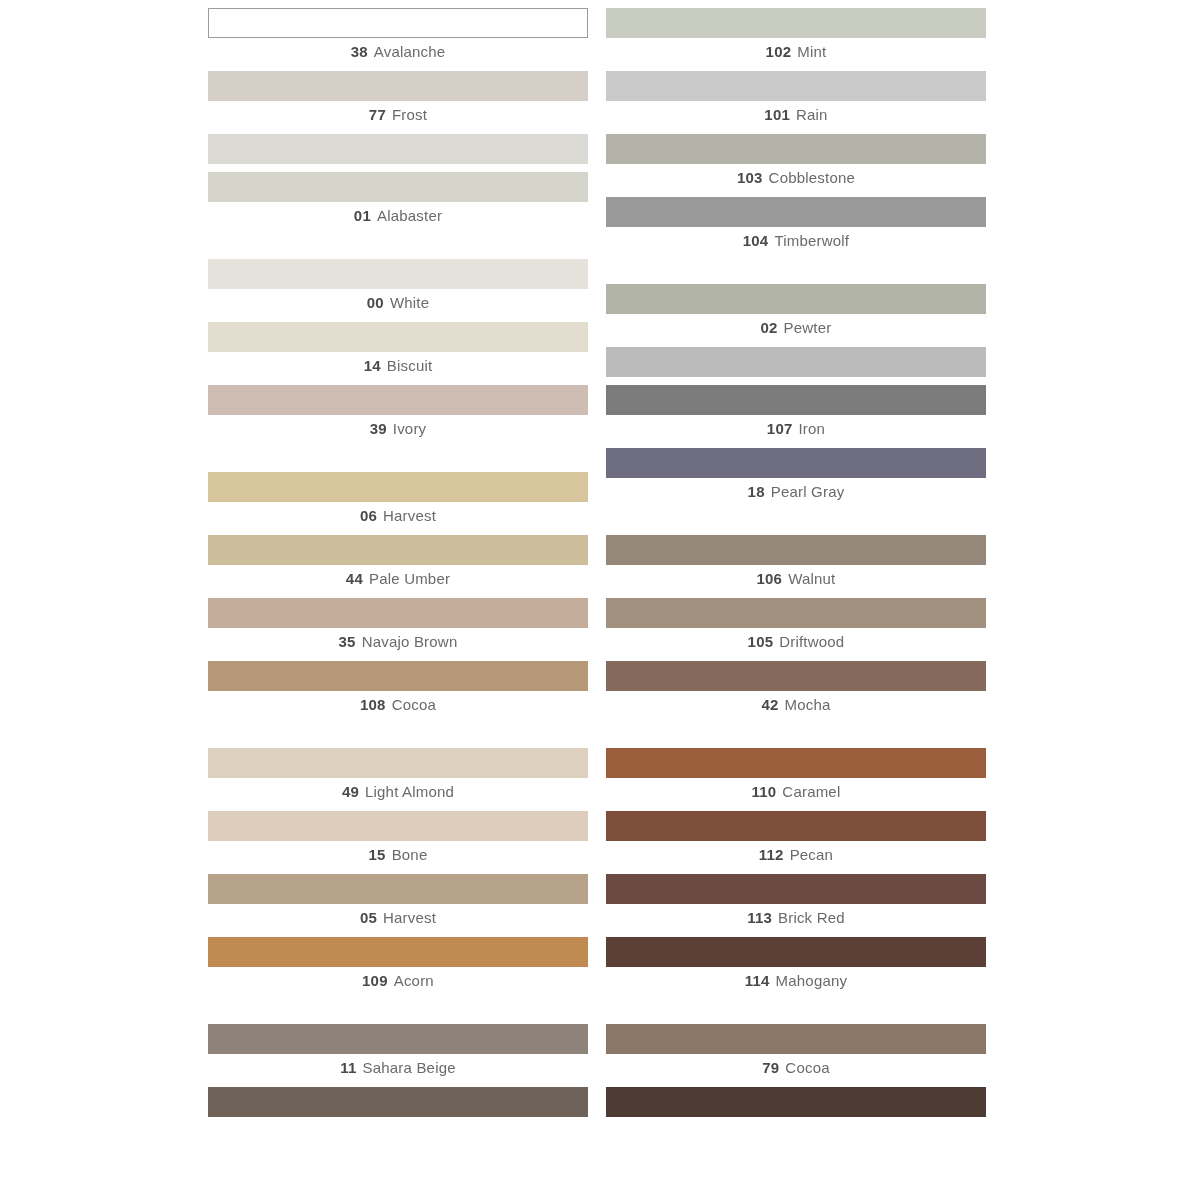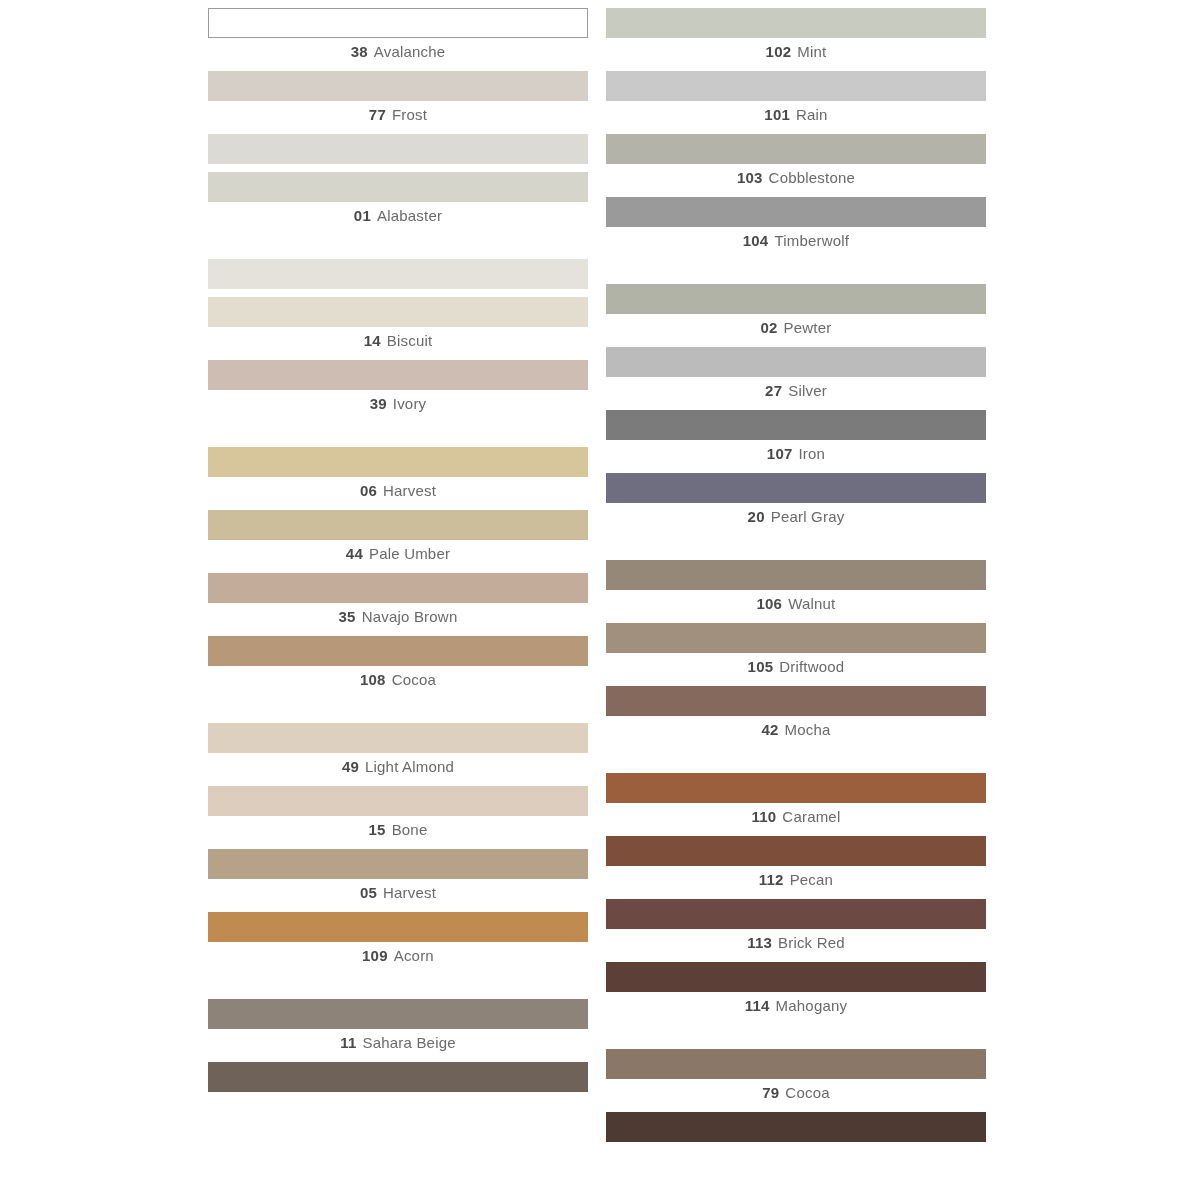--- a/index.html
+++ b/index.html
@@ -89,20 +89,21 @@
             <div class="swatch-chip" style="background: rgb(220, 218, 213);"></div>
           </div>
           <div class="swatch-item">
             <div class="swatch-chip" style="background: rgb(214, 213, 204);"></div>
             <div class="swatch-label"><span class="swatch-code">01</span><span class="swatch-name">Alabaster</span></div>
           </div>
         </div>
         <div class="group">
           <div class="swatch-item">
             <div class="swatch-chip" style="background: rgb(228, 226, 218);"></div>
+            <div class="swatch-label"><span class="swatch-code">00</span><span class="swatch-name">White</span></div>
           </div>
           <div class="swatch-item">
             <div class="swatch-chip" style="background: rgb(226, 221, 207);"></div>
             <div class="swatch-label"><span class="swatch-code">14</span><span class="swatch-name">Biscuit</span></div>
           </div>
           <div class="swatch-item">
             <div class="swatch-chip" style="background: rgb(205, 189, 179);"></div>
             <div class="swatch-label"><span class="swatch-code">39</span><span class="swatch-name">Ivory</span></div>
           </div>
         </div>
@@ -171,29 +172,28 @@
             <div class="swatch-label"><span class="swatch-code">104</span><span class="swatch-name">Timberwolf</span></div>
           </div>
         </div>
         <div class="group">
           <div class="swatch-item">
             <div class="swatch-chip" style="background: rgb(177, 179, 167);"></div>
             <div class="swatch-label"><span class="swatch-code">02</span><span class="swatch-name">Pewter</span></div>
           </div>
           <div class="swatch-item">
             <div class="swatch-chip" style="background: rgb(187, 187, 188);"></div>
-            <div class="swatch-label"><span class="swatch-code">27</span><span class="swatch-name">Silver</span></div>
           </div>
           <div class="swatch-item">
             <div class="swatch-chip" style="background: rgb(124, 123, 123);"></div>
             <div class="swatch-label"><span class="swatch-code">107</span><span class="swatch-name">Iron</span></div>
           </div>
           <div class="swatch-item">
             <div class="swatch-chip" style="background: rgb(110, 110, 128);"></div>
-            <div class="swatch-label"><span class="swatch-code">20</span><span class="swatch-name">Pearl Gray</span></div>
+            <div class="swatch-label"><span class="swatch-code">18</span><span class="swatch-name">Pearl Gray</span></div>
           </div>
         </div>
         <div class="group">
           <div class="swatch-item">
             <div class="swatch-chip" style="background: rgb(150, 136, 120);"></div>
             <div class="swatch-label"><span class="swatch-code">106</span><span class="swatch-name">Walnut</span></div>
           </div>
           <div class="swatch-item">
             <div class="swatch-chip" style="background: rgb(162, 144, 127);"></div>
             <div class="swatch-label"><span class="swatch-code">105</span><span class="swatch-name">Driftwood</span></div>

